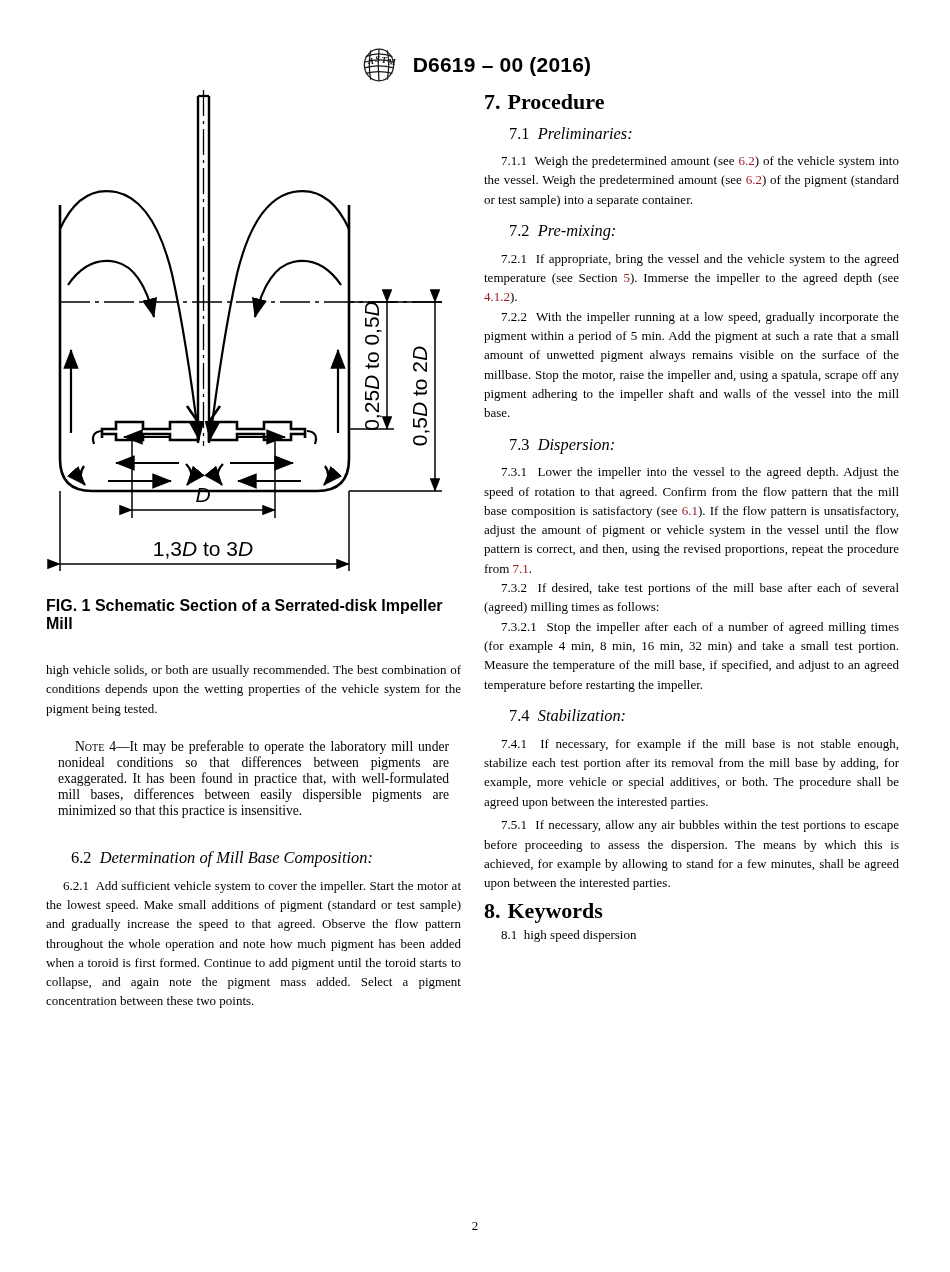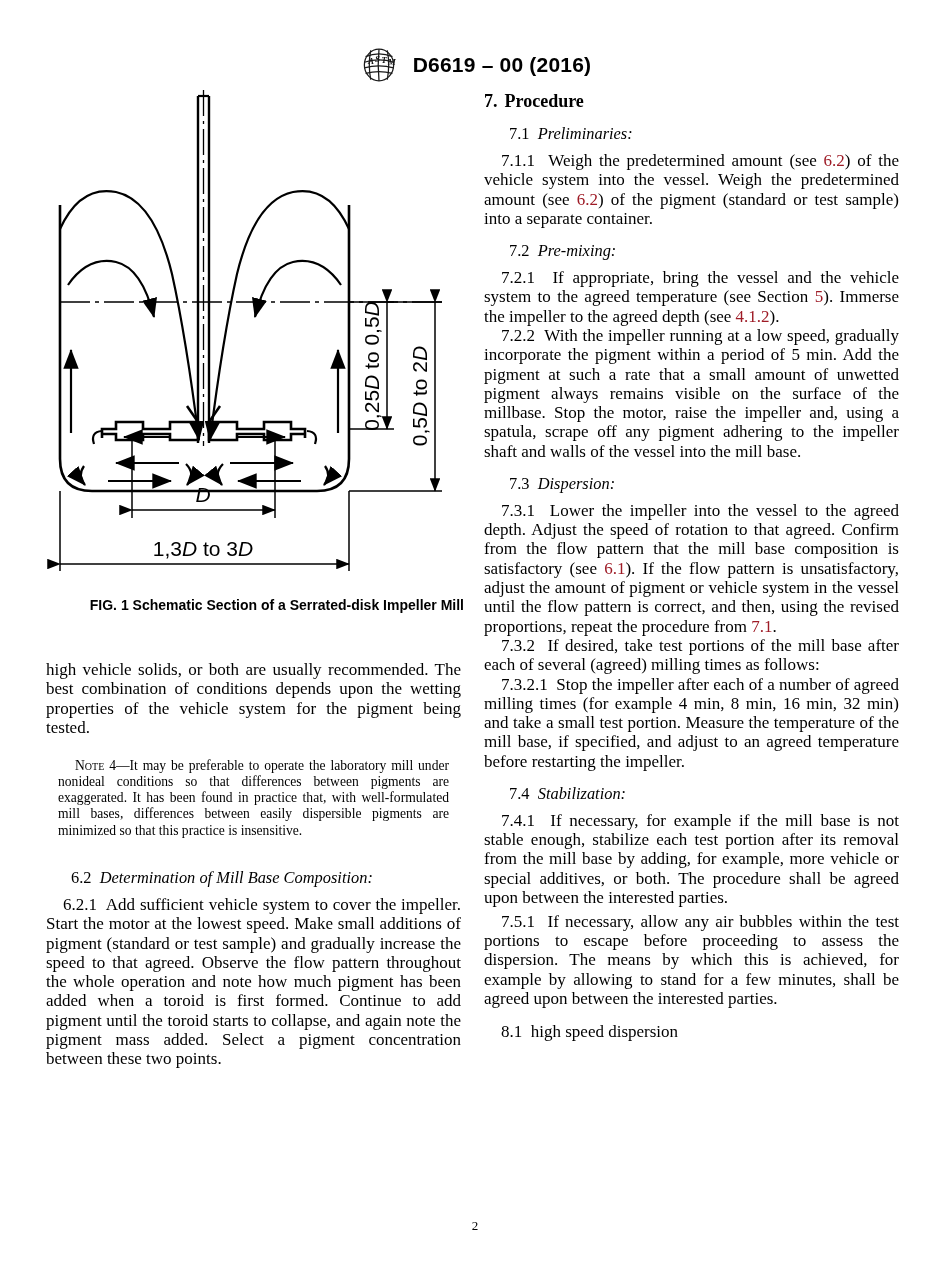--- a/index.html
+++ b/index.html
@@ -22,47 +22,47 @@
   .desig{
     font-family:"Liberation Sans",sans-serif;
     font-weight:bold;font-size:21px;letter-spacing:.2px;
   }
 
   
   .col-left{position:absolute;left:46px;top:90px;width:415px;}
   .col-right{position:absolute;left:484px;top:92px;width:415px;}
 
   p.body{
-    margin:0;font-size:17px;line-height:19.3px;
+    margin:0;font-size:13px;line-height:19.3px;
     text-align:justify;text-justify:inter-word;
     hyphens:none;
   }
   p.body.ind{text-indent:17px;}
   .sec-head{
-    margin:0;font-size:18px;line-height:19.3px;font-weight:bold;
+    margin:0;font-size:22px;line-height:19.3px;font-weight:bold;
   }
   .sec-head .num{margin-right:7px;}
   .subhead{margin:8px;font-size:16.4px;line-height:19.3px;text-indent:17px;}
   .subhead i{font-style:italic;}
   .ref{color:#9e1b26;}
   .sp-sm{height:4.5px;}
   .sp-md{height:9px;}
   .note{
     margin:12px;font-size:13.6px;line-height:16.1px;
     text-align:justify;text-indent:17px;
   }
   .smcap{font-variant:small-caps;}
 
   
   .figure{position:absolute;left:46px;top:88px;width:418px;height:500px;}
   .fig-caption{
     position:absolute;left:46px;top:597px;width:418px;
-    text-align:right;
+    text-align:left;
     font-family:"Liberation Sans",sans-serif;
-    font-weight:bold;font-size:14px;
+    font-weight:bold;font-size:16px;
   }
 
   
   .pagenum{
     position:absolute;left:0;top:1218px;width:950px;text-align:center;
     font-size:13px;
   }
 </style>
 </head>
 <body>
@@ -285,20 +285,23 @@
 
     <div class="sp-sm"></div>
 
 
     <p class="body ind">
       <span>7.5.1</span><span>&nbsp; </span><span>If necessary, allow any air bubbles within the test portions to escape before proceeding to assess the dispersion. The means by which this is achieved, for example by allowing to stand for a few minutes, shall be agreed upon between the interested parties.</span>
     </p>
 
     <div class="sp-md"></div>
 
+    <p class="sec-head">
+      <span class="num">8.</span><span>Keywords</span>
+    </p>
 
     <div class="sp-sm"></div>
 
     <p class="body ind">
       <span>8.1</span><span>&nbsp; </span><span>high speed dispersion</span>
     </p>
   </div>
 
   <div class="pagenum">2</div>
 

